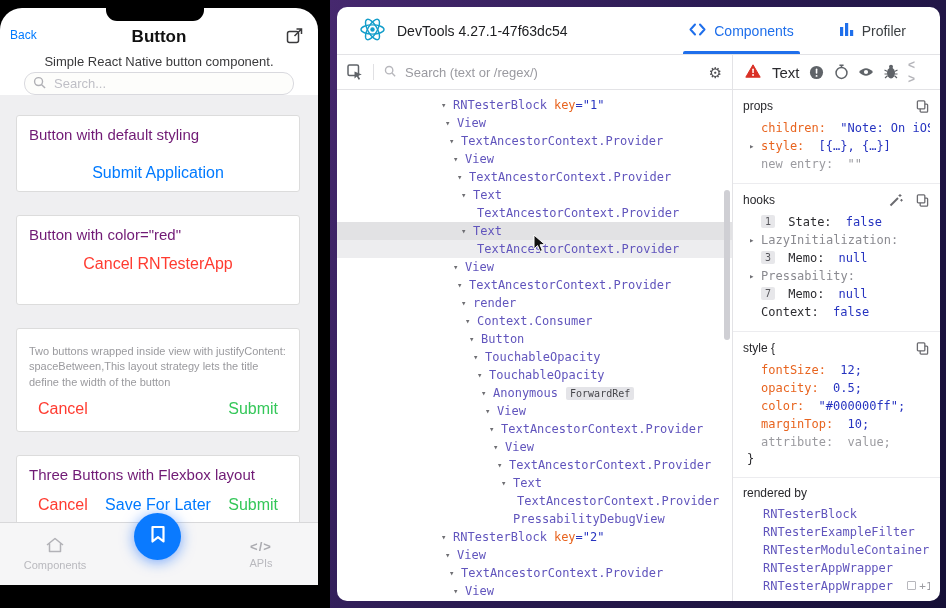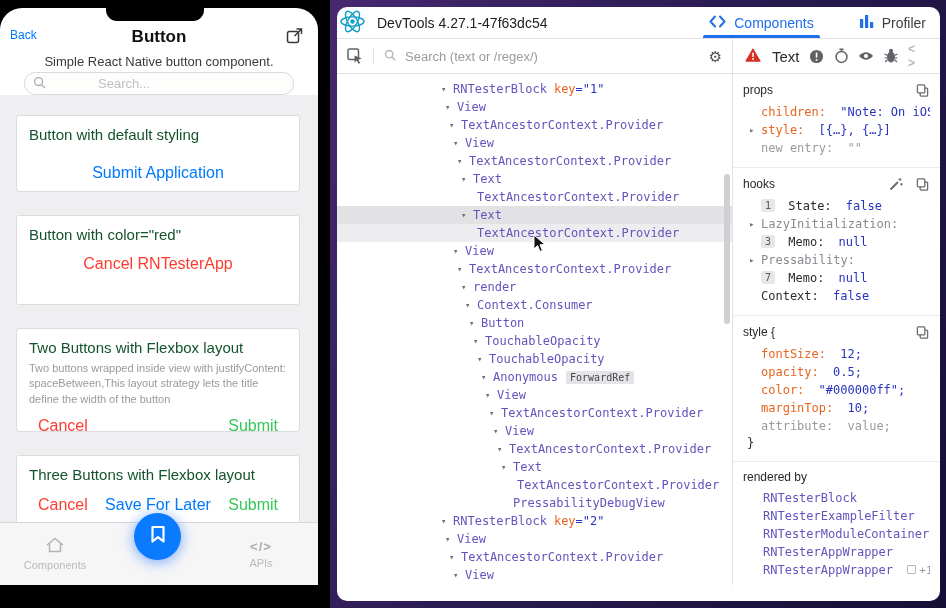--- a/index.html
+++ b/index.html
@@ -11,28 +11,28 @@
   .phone{position:absolute;left:0;top:0;width:330px;height:608px;background:#000;}
   .screen{position:absolute;left:0;top:8px;width:318px;height:577px;background:#fff;
           border-radius:22px 22px 0 0;overflow:hidden;}
   .notch{position:absolute;left:106px;top:0;width:98px;height:13px;background:#000;
          border-radius:0 0 11px 11px;}
   .nav-back{position:absolute;left:10px;top:20px;font-size:12px;color:#007AFF;cursor:default;}
   .nav-title{position:absolute;left:0;right:0;top:19px;text-align:center;font-size:17px;font-weight:bold;color:#111;}
   .nav-export{position:absolute;right:14px;top:19px;width:18px;height:18px;}
   .subtitle{position:absolute;left:0;right:0;top:46px;text-align:center;font-size:13px;color:#3a3a3c;}
   .psearch{position:absolute;left:24px;top:64px;width:270px;height:23px;border:1px solid #d9d9de;
-           border-radius:11px;background:#fdfdfb;display:flex;align-items:center;padding:0 8px;box-sizing:border-box;gap:44px;}
+           border-radius:11px;background:#fdfdfb;display:flex;align-items:center;padding:0 8px;box-sizing:border-box;}
   .psearch input{border:none;outline:none;background:transparent;font-size:13px;color:#555;width:100%;
                  font-family:"Liberation Sans",sans-serif;margin-left:6px;}
   .psearch input::placeholder{color:#bfbfc6;}
   .pcontent{position:absolute;left:0;top:87px;width:318px;height:435px;background:#efeff1;}
   .card{position:absolute;left:16px;width:284px;background:#fff;border:1px solid #dcdcdc;border-radius:3px;
         padding:10px 12px;box-sizing:border-box;}
-  .card-title{font-size:15px;color:#14532d;}
+  .card-title{font-size:15px;color:#701a75;}
   .card-note{font-size:11px;color:#9a9a9e;line-height:1.4;margin-top:5px;}
   .card-note:empty{display:none;}
   .btn-row{display:flex;align-items:center;}
   .layout-center{justify-content:center;}
   .layout-spread{justify-content:space-between;padding:0 9px;}
   .pbtn{font-size:16px;color:var(--c,#007AFF);cursor:default;white-space:nowrap;}
   .c1 .btn-row{margin-top:21px;} .c2 .btn-row{margin-top:12px;}
   .c3 .btn-row{margin-top:10px;} .c4 .btn-row{margin-top:13px;}
   .tabbar{position:absolute;left:0;top:514px;width:318px;height:63px;background:#f6f6f7;
           border-top:1px solid #d8d8da;}
@@ -42,21 +42,21 @@
   .apis-glyph{font-size:13px;font-weight:bold;letter-spacing:1px;color:#ababb0;}
   .fab{position:absolute;left:134px;top:505px;width:47px;height:47px;border-radius:50%;
        background:#0a7aff;display:flex;align-items:center;justify-content:center;
        box-shadow:0 2px 14px rgba(10,100,255,.55);}
 
   
   .dt-backdrop{position:absolute;left:330px;top:0;width:616px;height:608px;
                background:linear-gradient(115deg,#46286e 0%,#2a1b52 45%,#150f36 100%);}
   .dt-window{position:absolute;left:337px;top:7px;width:603px;height:594px;background:#fff;
              border-radius:10px;overflow:hidden;font-size:12px;color:#202124;}
-  .dt-header{height:32px;border-bottom:1px solid #e3e3e6;display:flex;align-items:center;padding:0 2px;box-sizing:border-box;}
+  .dt-header{height:48px;border-bottom:1px solid #e3e3e6;display:flex;align-items:center;padding:0 22px;box-sizing:border-box;}
   .dt-title{font-size:14px;color:#202124;margin-left:11px;}
   .dt-tabs{margin-left:auto;display:flex;gap:46px;align-items:center;height:100%;margin-right:12px;}
   .dt-tab{position:relative;height:100%;display:flex;align-items:center;gap:8px;font-size:14px;color:#3c4043;cursor:default;}
   .dt-tab.active{color:#1F6FEB;}
   .dt-tab.active::after{content:"";position:absolute;left:-6px;right:-6px;bottom:0;height:3px;background:#1F6FEB;border-radius:2px 2px 0 0;}
   .dt-toolbar{height:34px;border-bottom:1px solid #e3e3e6;display:flex;}
   .tb-left{width:396px;display:flex;align-items:center;padding:0 10px;box-sizing:border-box;border-right:1px solid #e3e3e6;}
   .tb-sep{width:1px;height:16px;background:#e0e0e3;margin:0 10px;}
   .tb-left input{flex:1;border:none;outline:none;font-size:13px;color:#444;margin-left:7px;
                  font-family:"Liberation Sans",sans-serif;background:transparent;}
@@ -138,21 +138,20 @@
             </div>
         </div>
         <div class="card c2" style="top:120px;height:90px;">
           <div class="card-title">Button with color="red"</div>
           <div class="btn-row layout-center">
 
           <span class="pbtn" style="--c: #FF3B30;">Cancel RNTesterApp</span>
             </div>
         </div>
         <div class="card c3" style="top:233px;height:104px;">
-          <div class="card-title">Two Buttons with Flexbox layout</div>
           <div class="card-note">Two buttons wrapped inside view with justifyContent: spaceBetween,This layout strategy lets the title define the width of the button</div>
           <div class="btn-row layout-spread">
 
           <span class="pbtn" style="--c: #FF3B30;">Cancel</span>
               <span class="pbtn" style="--c: #34C759;">Submit</span>
             </div>
         </div>
         <div class="card c4" style="top:360px;height:73px;">
           <div class="card-title">Three Buttons with Flexbox layout</div>
 

